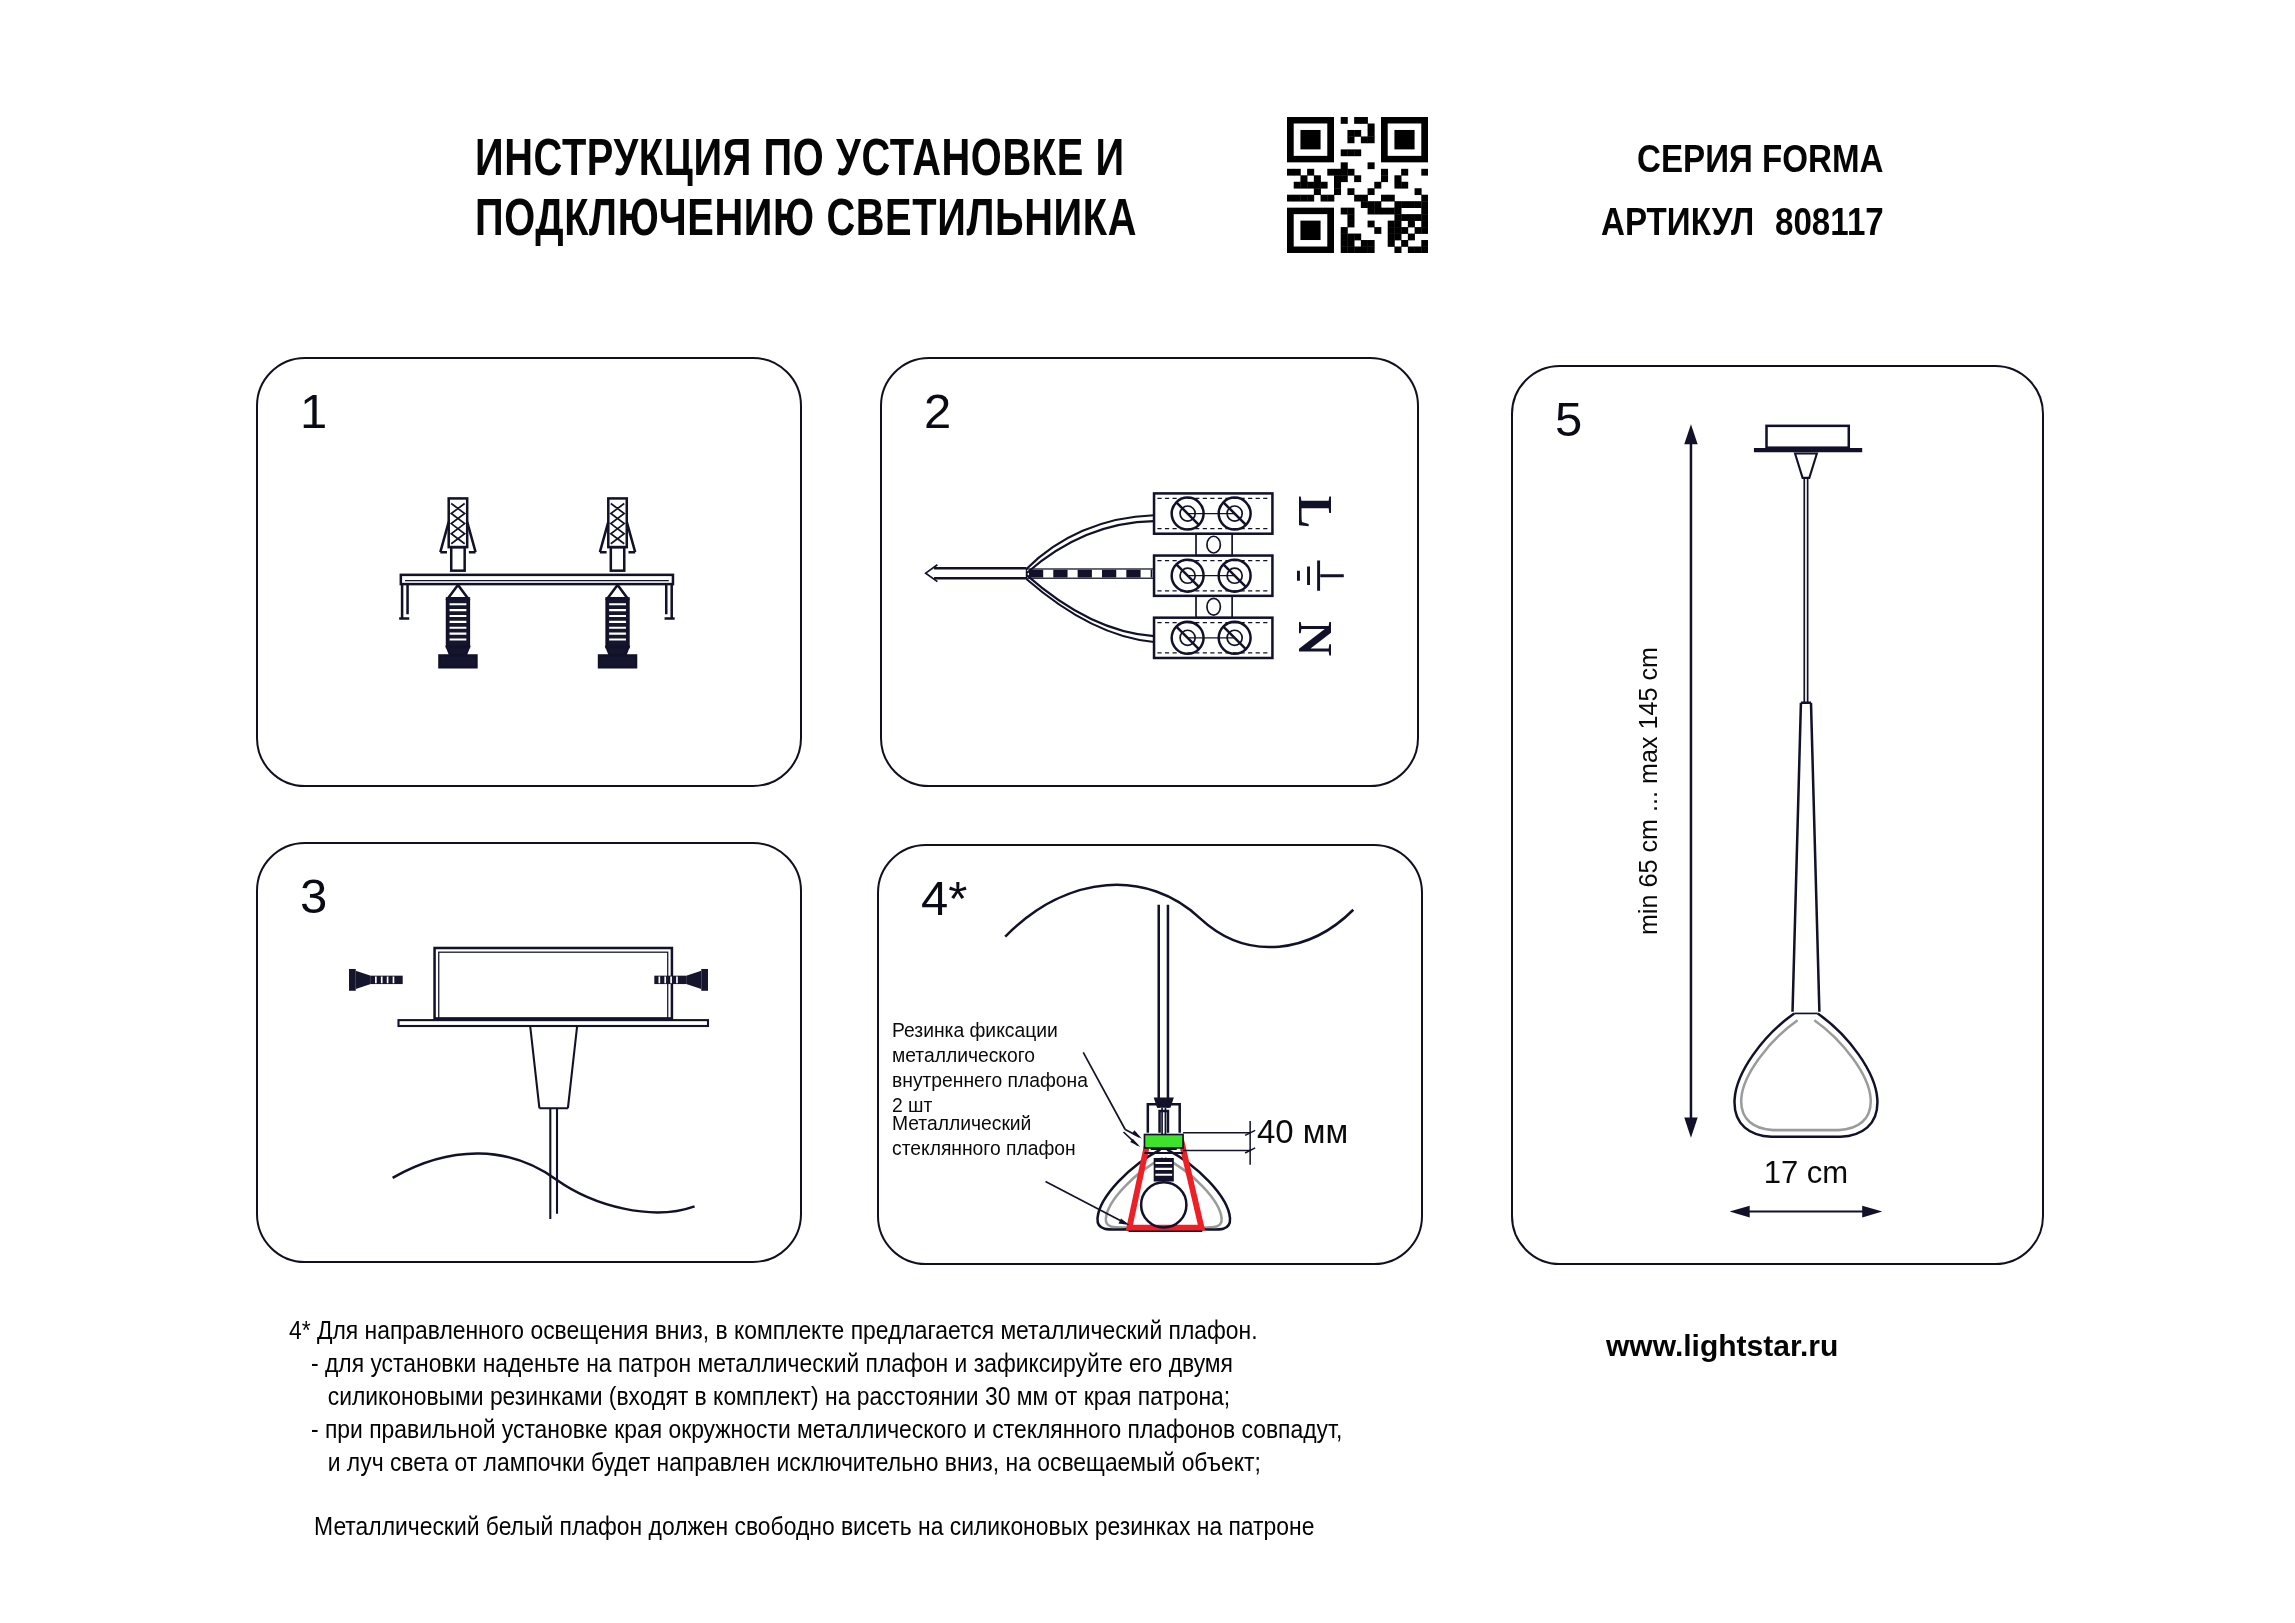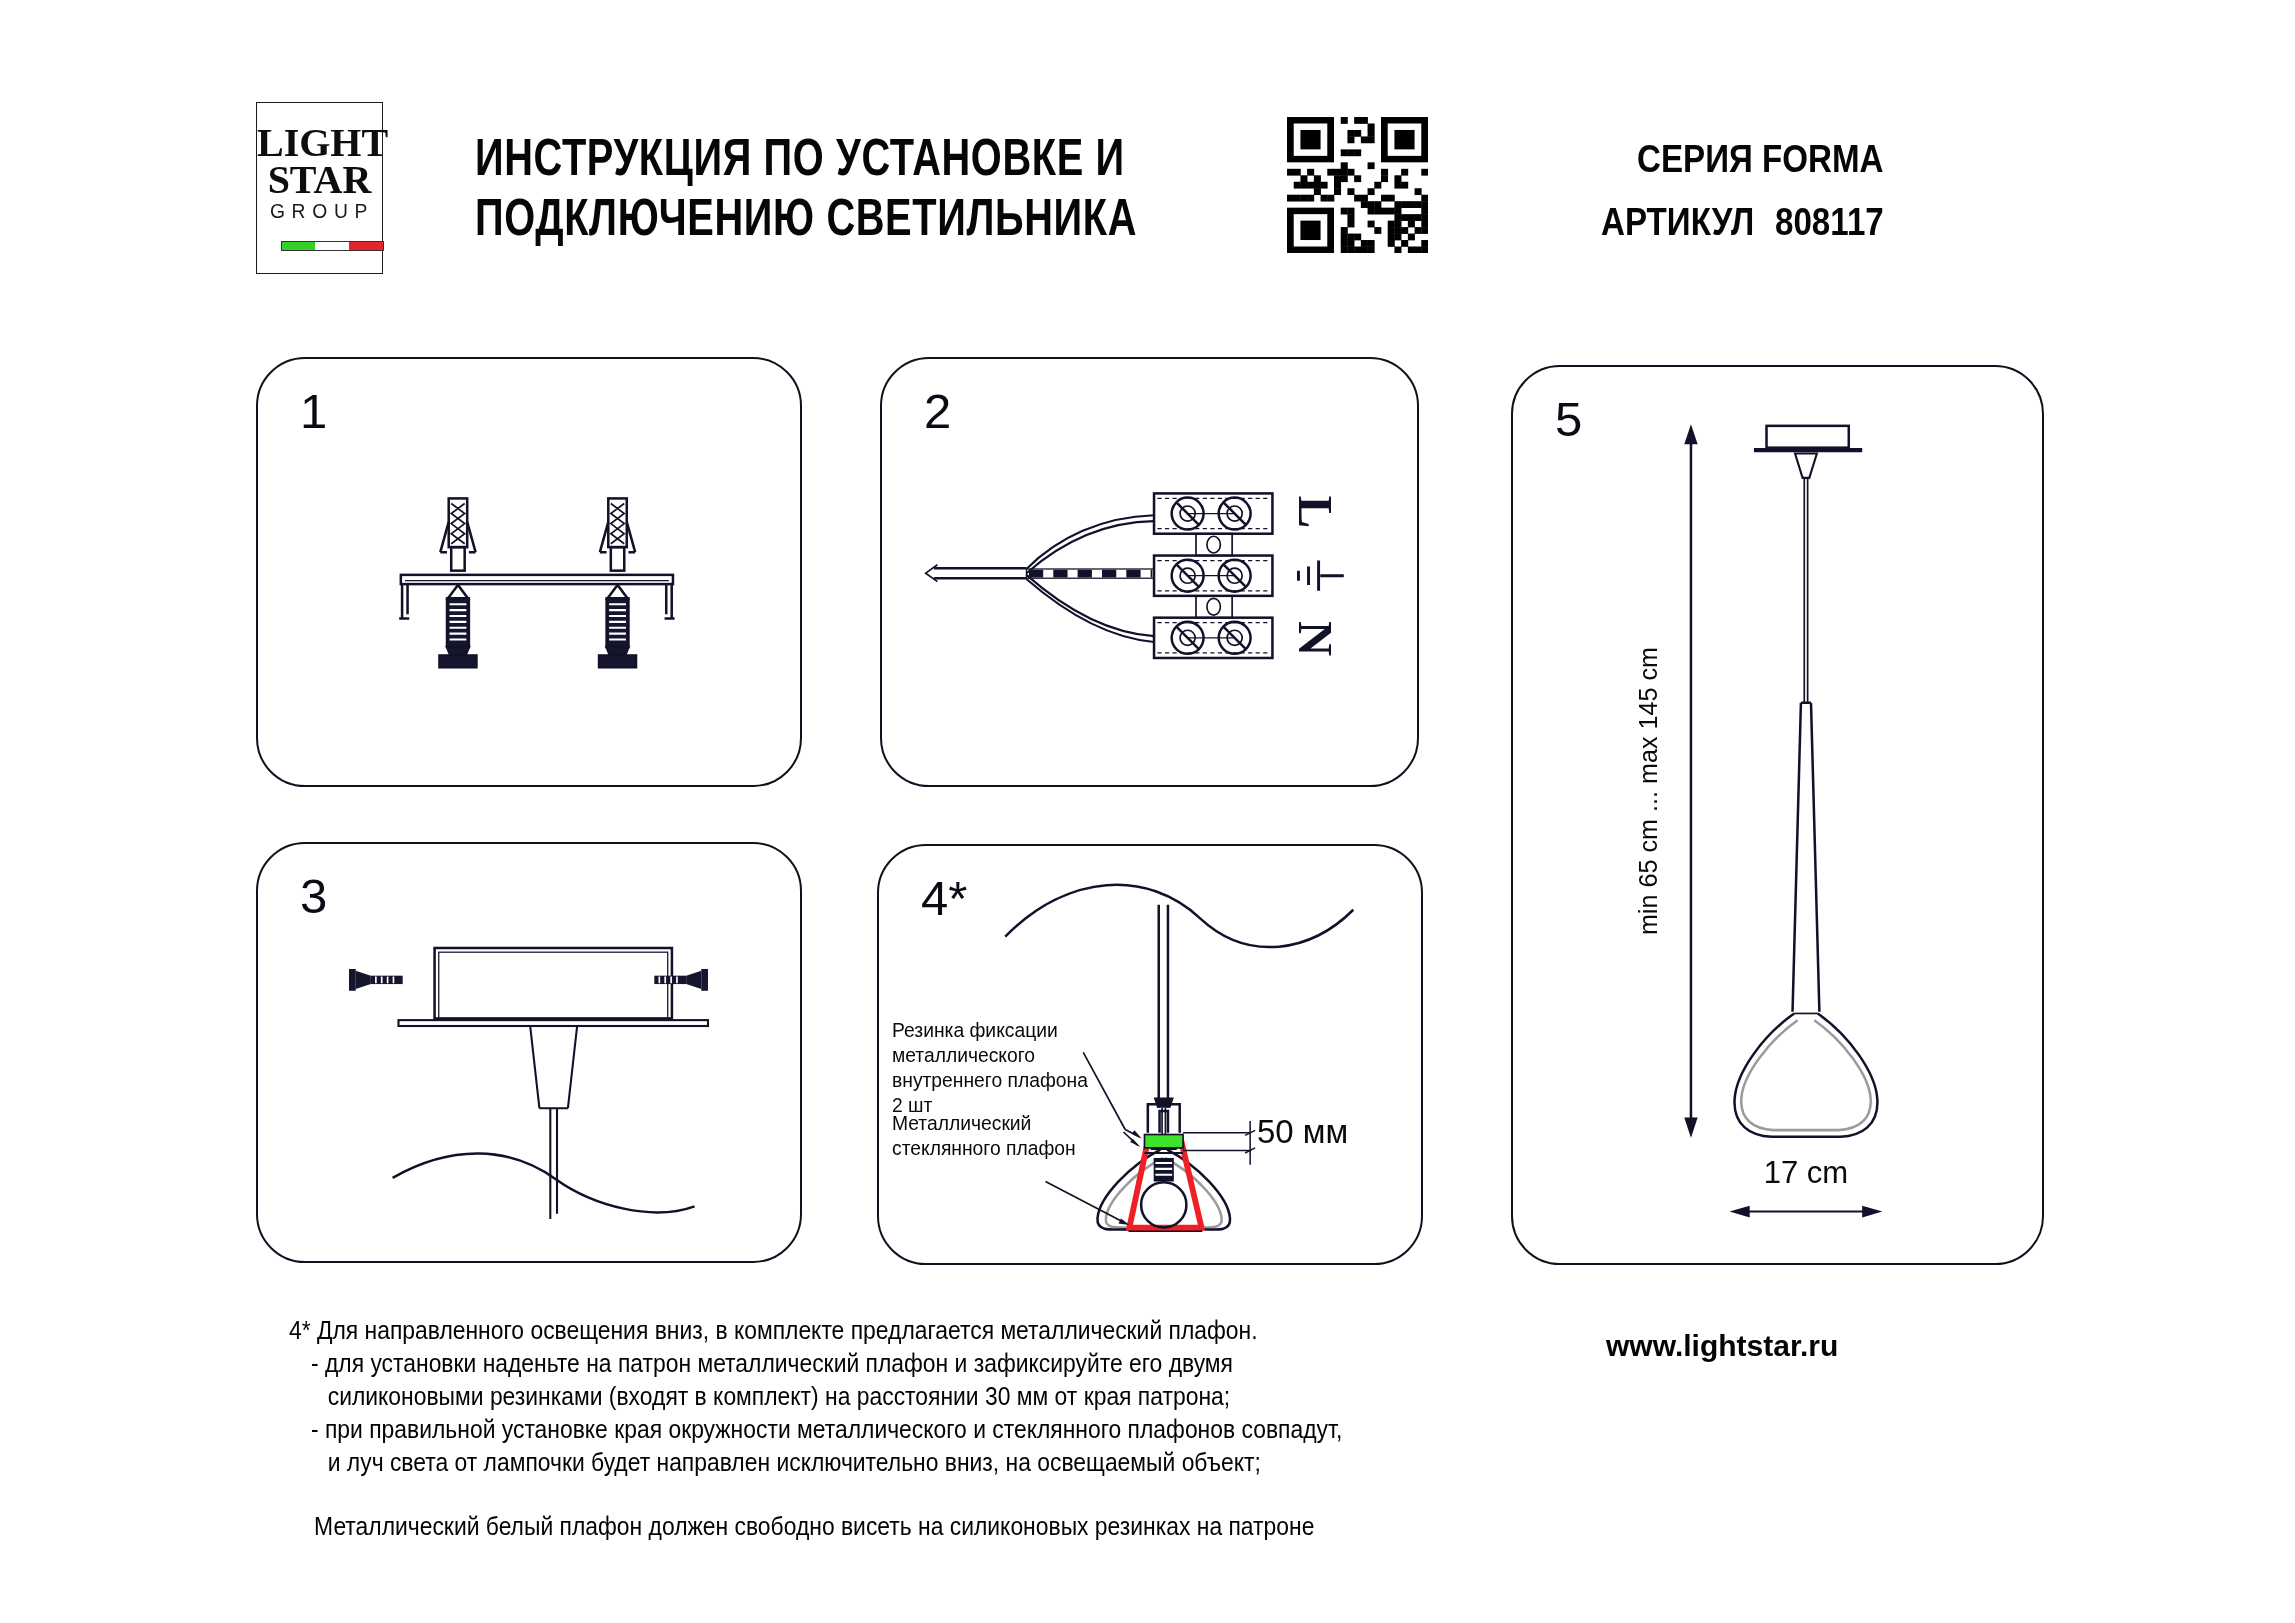--- a/index.html
+++ b/index.html
@@ -43,30 +43,20 @@
   .footnote .fn3,.footnote .fn5{padding-left:44px}
   .footnote .fn6{padding-left:28.5px;margin-top:31px}
 
   .website{position:absolute;left:1606px;top:1329px;font-size:30px;font-weight:700;color:#050505}
 </style>
 </head>
 <body>
 
 <div class="page">
 
-  <div class="logo-box">
-    <div class="logo-word first">LIGHT</div>
-    <div class="logo-word">STAR</div>
-    <div class="logo-group">GROUP</div>
-    <div class="logo-flag">
-      <span style="background:#35cf27"></span>
-      <span style="background:#ffffff"></span>
-      <span style="background:#e5232b"></span>
-    </div>
-  </div>
 
   <div class="title">
     <div>ИНСТРУКЦИЯ ПО УСТАНОВКЕ И</div>
     <div>ПОДКЛЮЧЕНИЮ СВЕТИЛЬНИКА</div>
   </div>
 
   <div class="qr">
     <svg id="qr-svg" width="141" height="136" viewBox="0 0 168 162">
         <rect x="64" y="0" width="8.4" height="8.114285714285714" fill="#000"></rect>
         <rect x="80" y="0" width="8.4" height="8.114285714285714" fill="#000"></rect>
@@ -388,21 +378,21 @@
       </g>
     </svg>
   </div>
 
   <div class="p4-note" style="left:892px;top:1018px">Резинка фиксации
 металлического
 внутреннего плафона
 2 шт</div>
   <div class="p4-note" style="left:892px;top:1111px">Металлический
 стеклянного плафон</div>
-  <div class="p4-dim">50 мм</div>
+  <div class="p4-dim">40 мм</div>
 
   <div class="panel" style="left:1511px;top:365px;width:533px;height:900px">
     <div class="panel-num">5</div>
     <svg width="528" height="895" viewBox="0 0 629 1066">
       <g stroke="#11112a" fill="none" stroke-width="3">
         <g>
           <rect x="302" y="70" width="98" height="26"></rect>
           <line x1="287" y1="99" x2="416" y2="99" stroke-width="5"></line>
           <polygon points="336,103 362,103 353,132 345,132" stroke-width="2.5"></polygon>
           <path d="M347 132 V400 M351 132 V400" stroke-width="2"></path>

